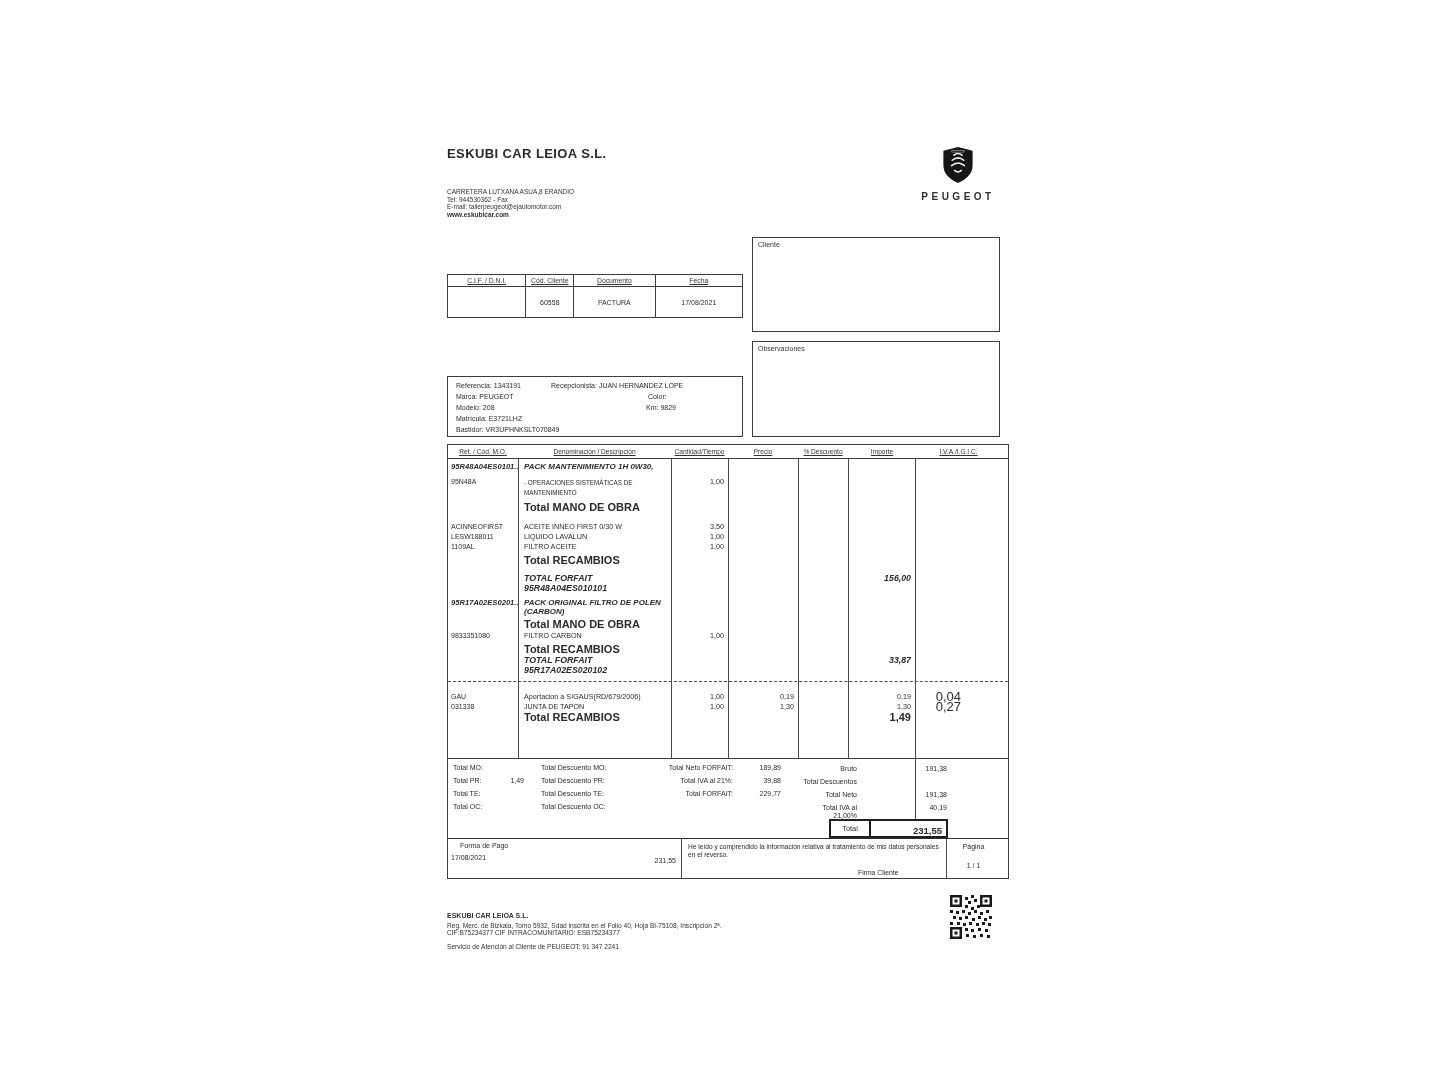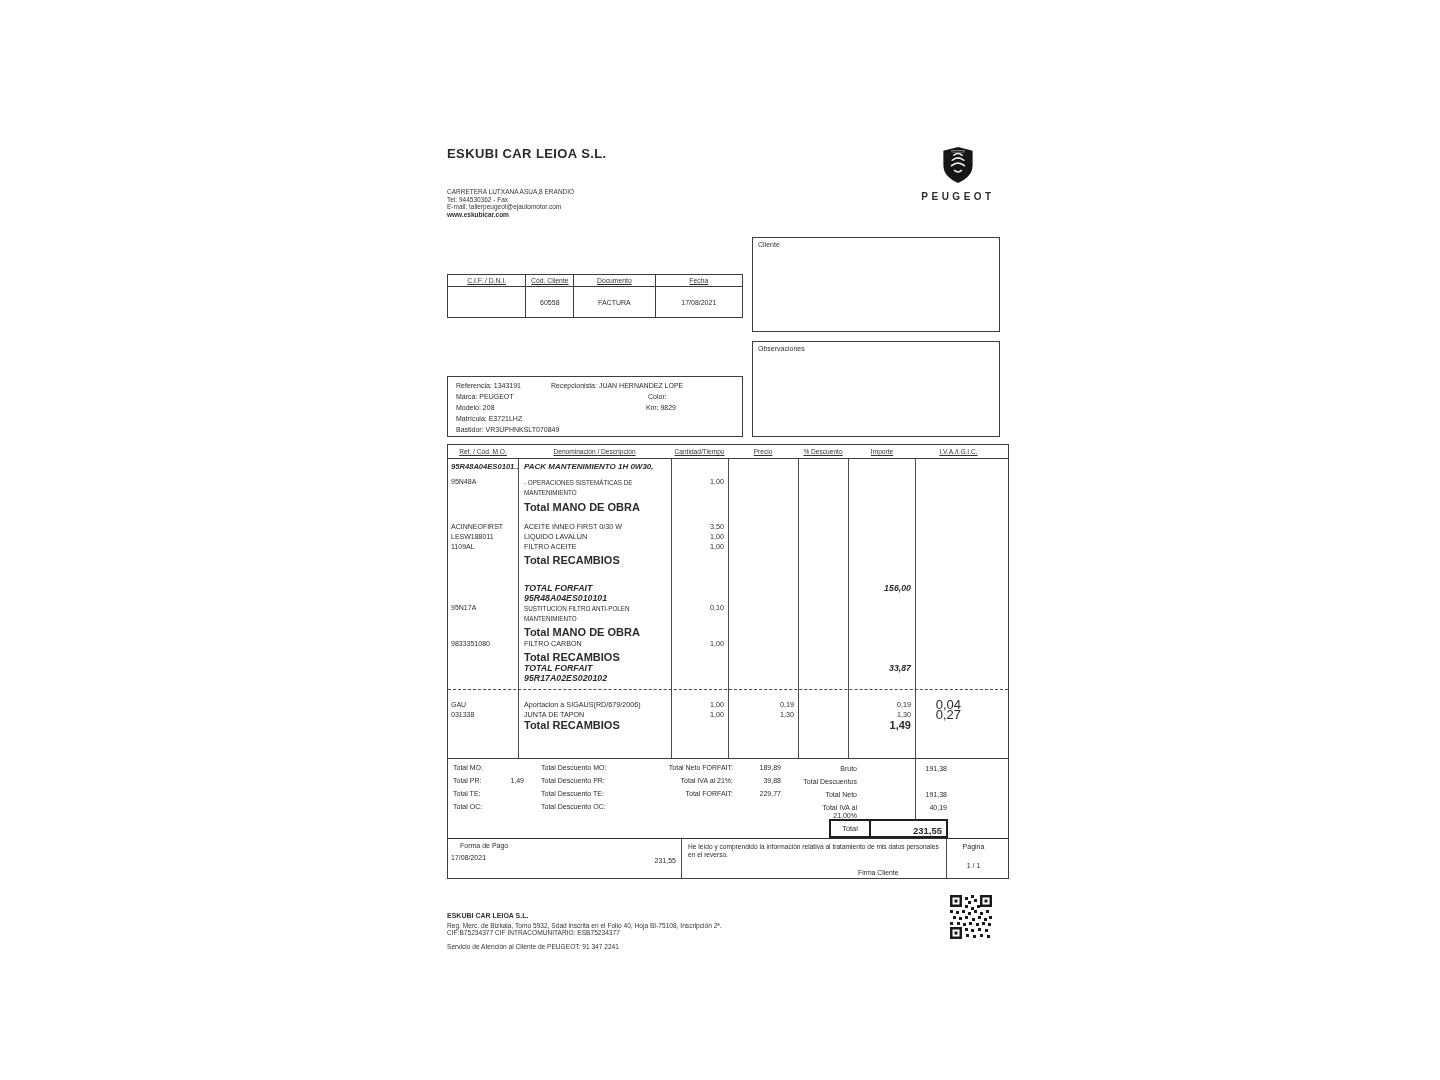--- a/index.html
+++ b/index.html
@@ -231,33 +231,34 @@
           </div>
           <div class="trow subtotal" style="margin-top: 3px;">
             <div class="cell ref"></div>
             <div class="cell desc">Total RECAMBIOS</div>
             <div class="cell qty"></div>
             <div class="cell price"></div>
             <div class="cell disc"></div>
             <div class="cell amount"></div>
             <div class="cell iva"></div>
           </div>
-          <div class="trow forfait" style="margin-top: 18px;">
+          <div class="trow forfait" style="margin-top: 8px;">
             <div class="cell ref"></div>
             <div class="cell desc">TOTAL FORFAIT 95R48A04ES010101</div>
             <div class="cell qty"></div>
             <div class="cell price"></div>
             <div class="cell disc"></div>
             <div class="cell amount">156,00</div>
             <div class="cell iva"></div>
           </div>
-          <div class="trow item">
-            <div class="cell ref">95N17A</div>
-            <div class="cell desc small">SUSTITUCION FILTRO ANTI-POLEN MANTENIMIENTO</div>
-            <div class="cell qty">0,10</div>
+          <div class="trow pack" style="margin-top: 5px;">
+            <div class="cell ref">95R17A02ES0201..</div>
+            <div class="cell desc">PACK ORIGINAL FILTRO DE POLEN
+(CARBON)</div>
+            <div class="cell qty"></div>
             <div class="cell price"></div>
             <div class="cell disc"></div>
             <div class="cell amount"></div>
             <div class="cell iva"></div>
           </div>
           <div class="trow subtotal" style="margin-top: 3px;">
             <div class="cell ref"></div>
             <div class="cell desc">Total MANO DE OBRA</div>
             <div class="cell qty"></div>
             <div class="cell price"></div>

